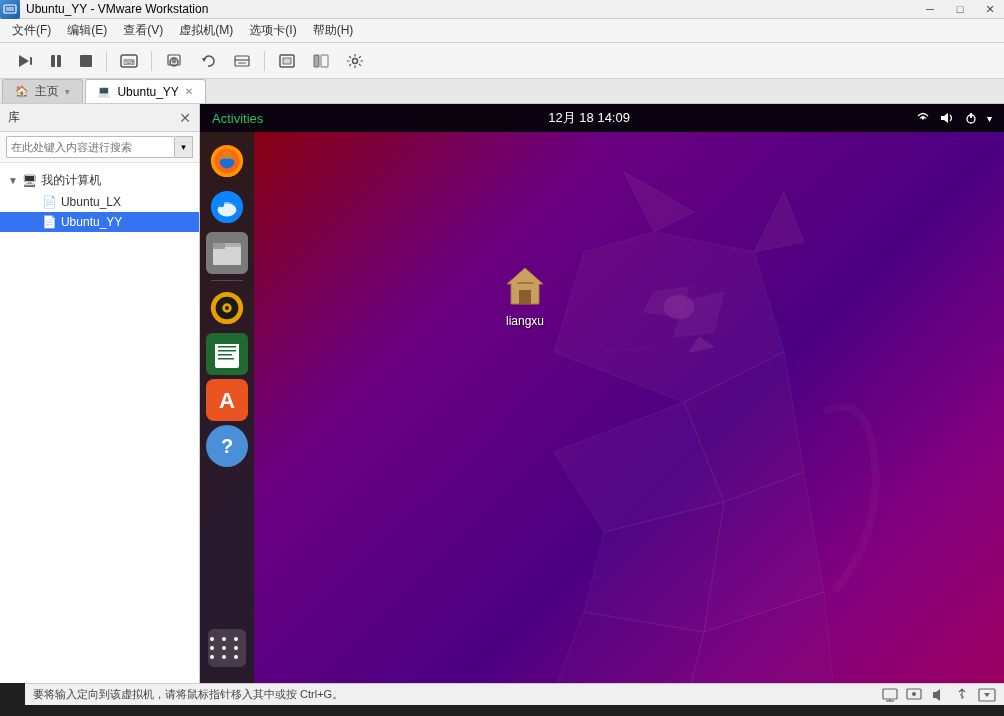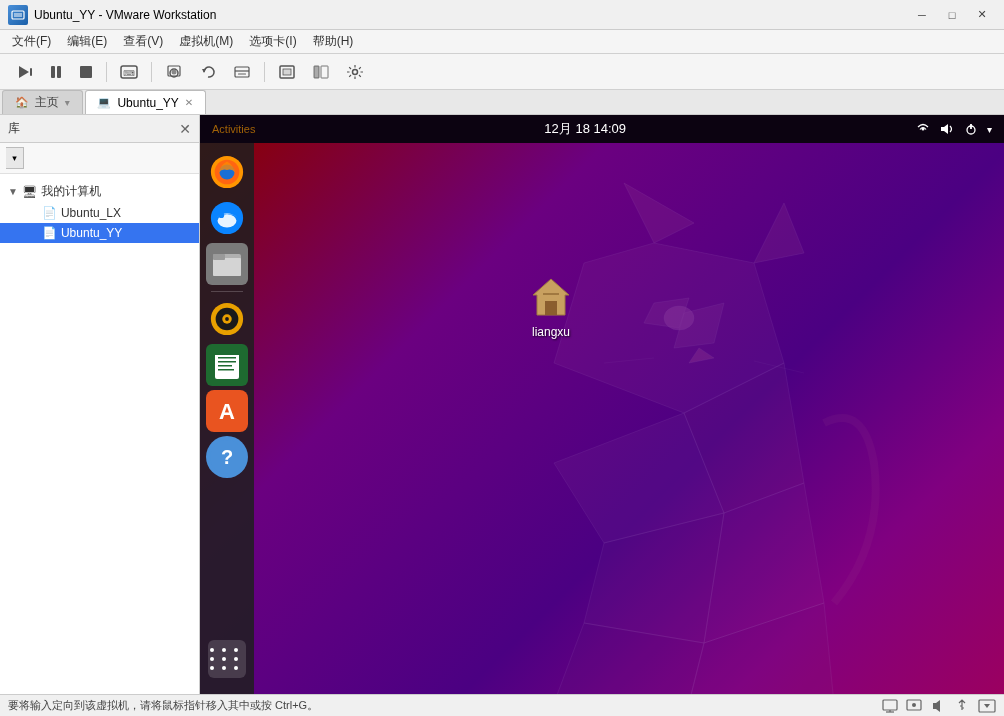--- a/index.html
+++ b/index.html
@@ -1,24 +1,24 @@
 <!DOCTYPE html>
 <html><head>
   <meta charset="utf-8">
   <style>
     * { margin: 0; padding: 0; box-sizing: border-box; }
     body { width: 1004px; height: 716px; font-family: 'Microsoft YaHei', SimHei, sans-serif; overflow: hidden; background: #1e1e1e; }
 
     
     #titlebar {
-      height: 30px;
+      height: 19px;
       background: #f0f0f0;
       display: flex;
       align-items: center;
-      padding: 0 8px;
+      padding: 0 0;
       border-bottom: 1px solid #ccc;
       user-select: none;
     }
     #titlebar .app-icon {
       width: 20px; height: 20px; margin-right: 6px;
       background: linear-gradient(135deg, #4a90d9, #1a5fa8);
       border-radius: 2px;
       display: flex; align-items: center; justify-content: center;
       color: white; font-size: 10px; font-weight: bold;
     }
@@ -199,22 +199,22 @@
       background: rgba(0,0,0,0.7);
       display: flex;
       align-items: center;
       padding: 0 12px;
       color: white;
       font-size: 13px;
       flex-shrink: 0;
       z-index: 10;
     }
     #ubuntu-topbar .activities {
-      font-size: 11px;
-      color: #a16207;
+      font-size: 13px;
+      color: #22c55e;
       margin-right: auto;
     }
     #ubuntu-topbar .clock { margin: 0 auto; }
     #ubuntu-topbar .tray { display: flex; align-items: center; gap: 8px; font-size: 12px; margin-left: auto; }
 
     
     #ubuntu-desktop {
       flex: 1;
       background: linear-gradient(135deg, #8b0000 0%, #6b0080 30%, #4b0082 60%, #800080 80%, #9b0060 100%);
       position: relative;
@@ -298,20 +298,21 @@
     
     #statusbar {
       height: 22px;
       background: #f0f0f0;
       border-top: 1px solid #ccc;
       display: flex;
       align-items: center;
       padding: 0 8px;
       font-size: 11px;
       color: #444;
+      margin-left: 25px;
     }
     #statusbar .status-icons {
       margin-left: auto;
       display: flex;
       align-items: center;
       gap: 8px;
     }
   </style>
 </head>
 <body>
@@ -423,20 +424,21 @@
   </div>
 
   <div id="main">
 
     <div id="sidebar">
       <div id="sidebar-header">
         <span>库</span>
         <button id="sidebar-close">✕</button>
       </div>
       <div id="search-bar">
+        <input type="text" placeholder="在此处键入内容进行搜索" style="">
         <div class="search-dropdown">▾</div>
       </div>
       <div id="tree">
         <div class="tree-group">
           <div class="tree-item">
             <span class="expander">▼</span>
             <span class="tree-icon">🖥</span>
             <span class="tree-label">我的计算机</span>
           </div>
           <div class="tree-item" style="padding-left:28px;">
@@ -580,21 +582,21 @@
               <div class="dot"></div>
             <div class="dot"></div>
               <div class="dot"></div>
               <div class="dot"></div>
             <div class="dot"></div>
               <div class="dot"></div>
               <div class="dot"></div>
           </div>
         </div>
 
-        <div class="desktop-icon" style="left: 316px; top: 130px;">
+        <div class="desktop-icon" style="left: 290px; top: 130px;">
           <div class="icon-bg">
             <svg width="48" height="48" viewBox="0 0 48 48">
               <polygon points="24,6 42,22 38,22 38,42 10,42 10,22 6,22" fill="#c8a060" stroke="#a07840" stroke-width="1"></polygon>
               <rect x="18" y="28" width="12" height="14" fill="#8b5e2e"></rect>
               <rect x="16" y="20" width="16" height="2" fill="#a07840"></rect>
             </svg>
           </div>
           <span class="icon-label">liangxu</span>
         </div>
 

